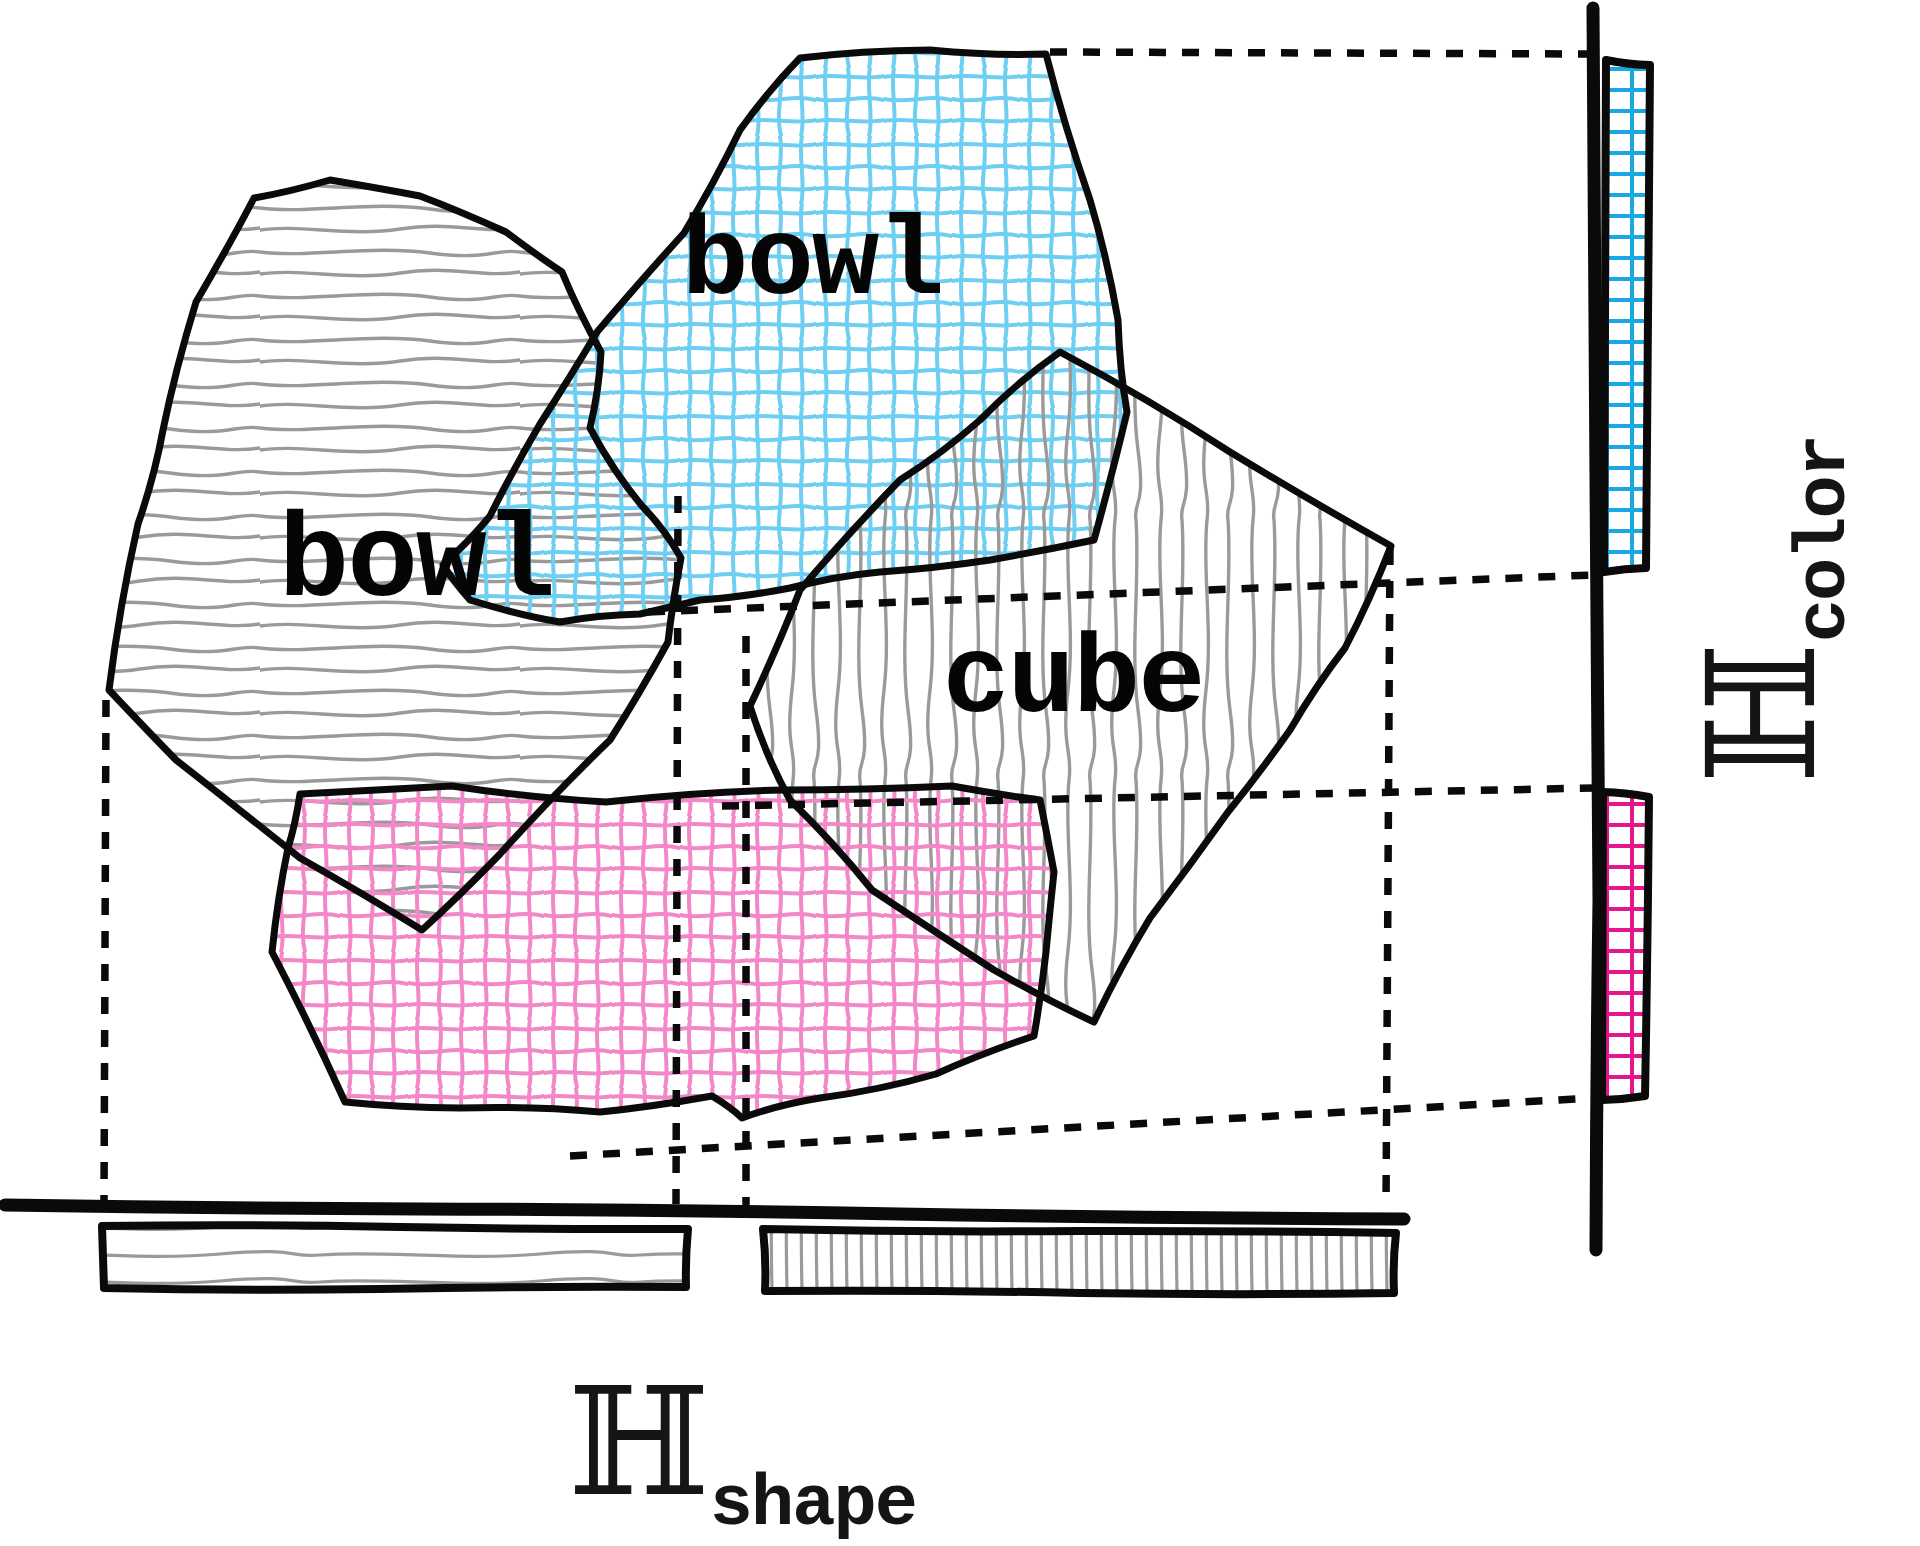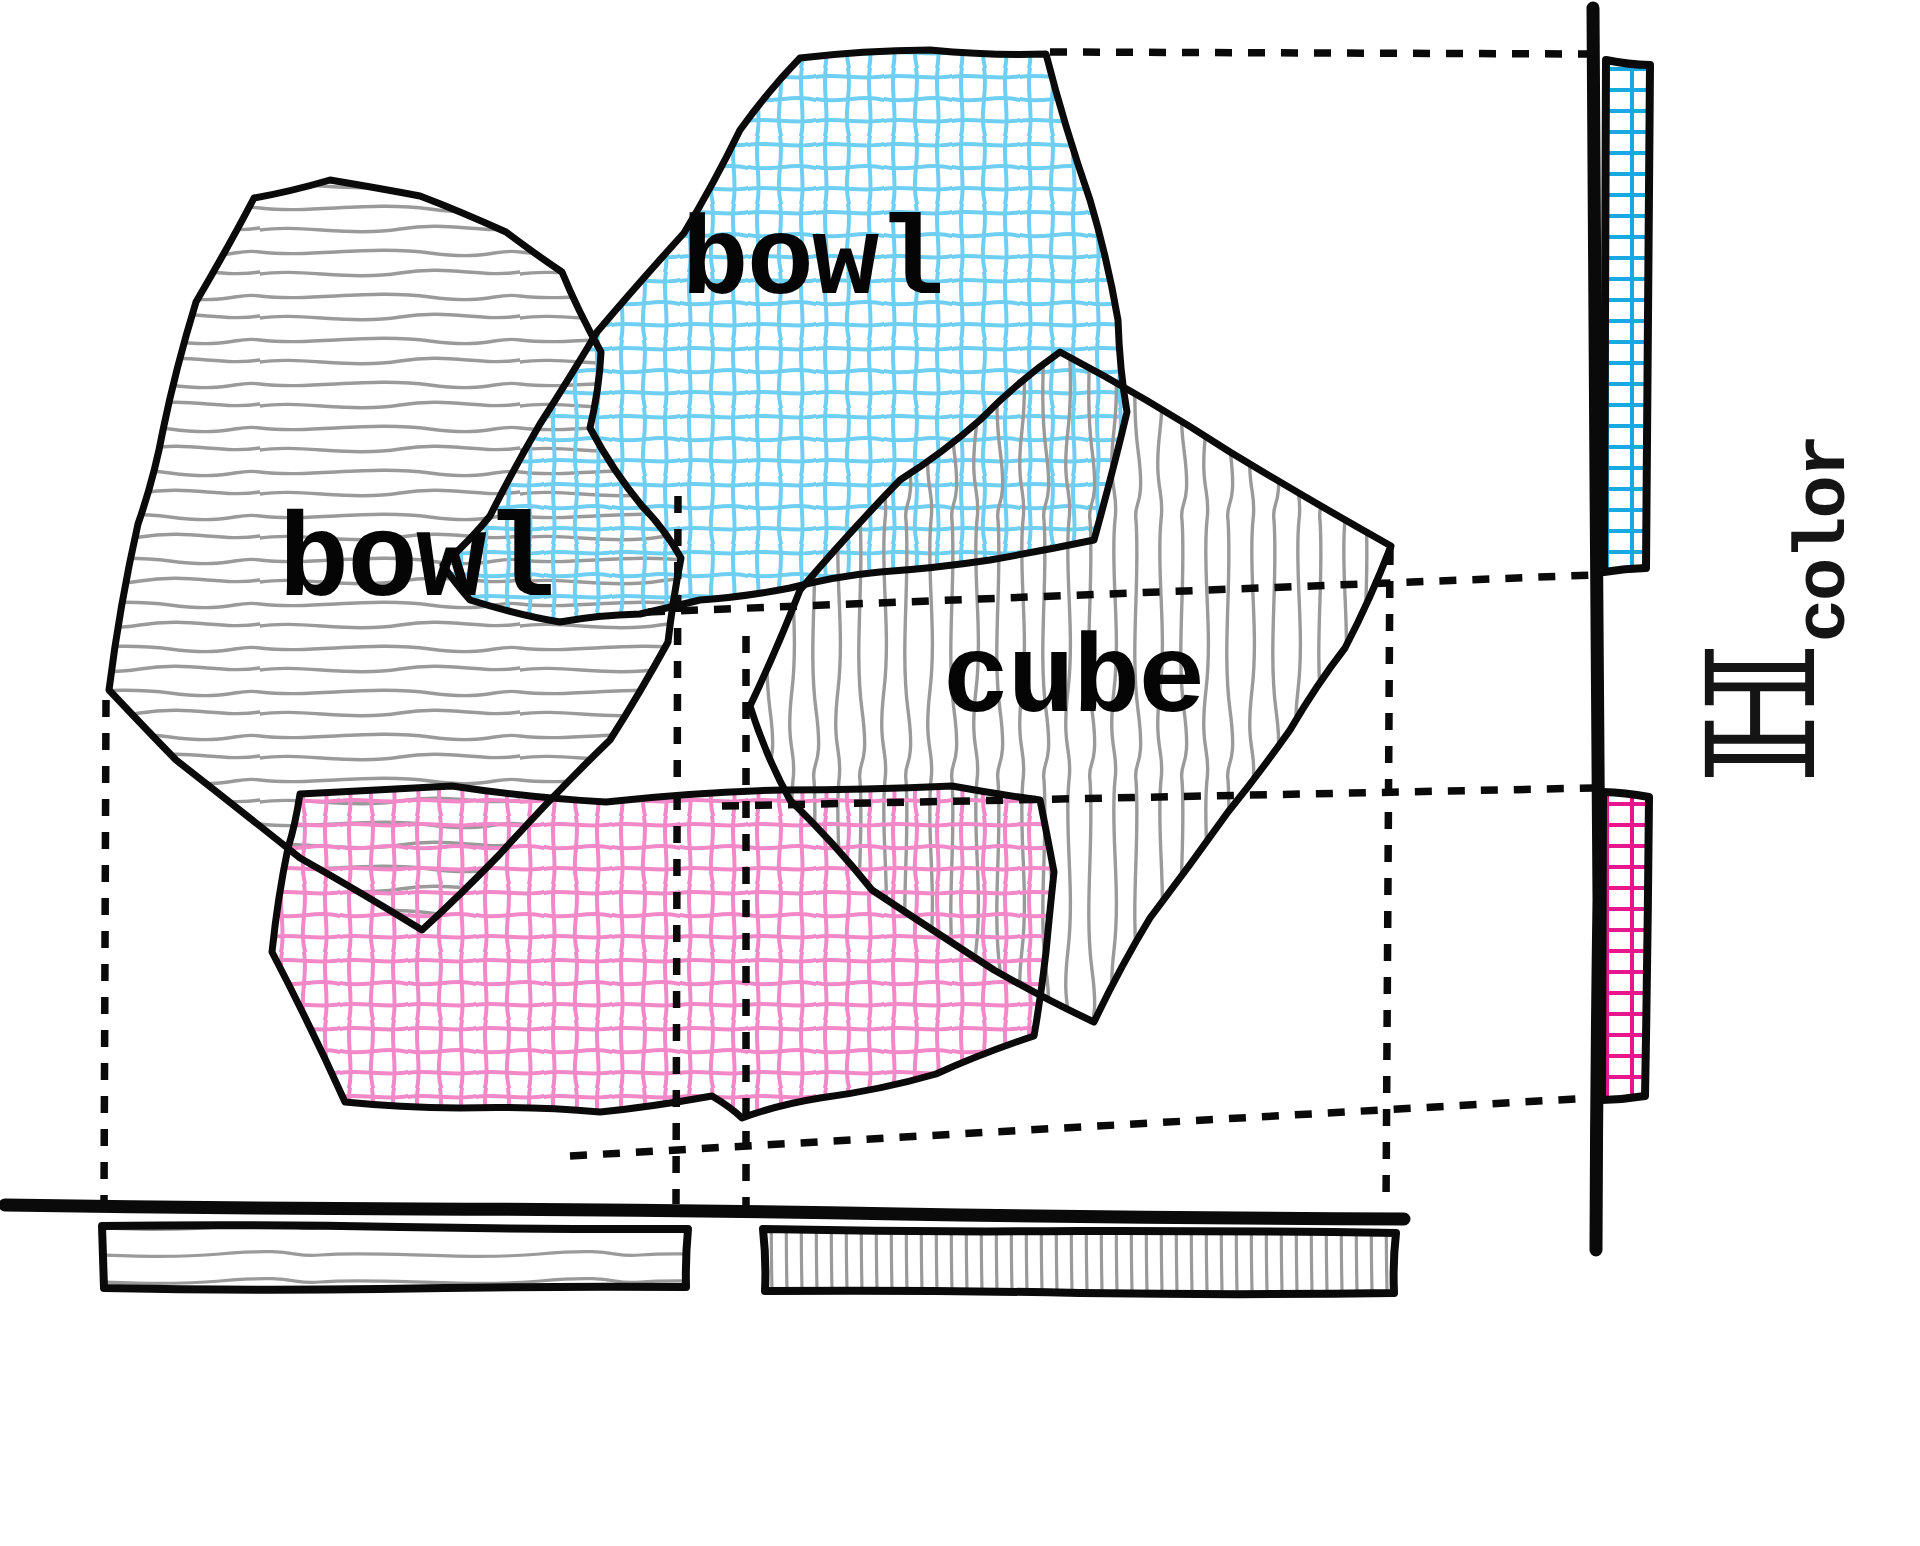--- a/index.html
+++ b/index.html
@@ -95,17 +95,20 @@
         <path d="M1603,792 Q1624.7,792.3 1649,797 Q1647.7,947.0 1645,1096 Q1623.3,1099.5 1602,1100 Q1602.1,943.5 1603,792 Z" fill="url(#bar-grid-magenta)" stroke="none"></path>
         <path d="M1603,792 Q1624.7,792.3 1649,797 Q1647.7,947.0 1645,1096 Q1623.3,1099.5 1602,1100 Q1602.1,943.5 1603,792 Z" fill="none" stroke="#0a0a0a" stroke-width="8" stroke-linejoin="round" stroke-linecap="round"></path>
         <path d="M1593,8 Q1594.4,242.7 1596,480 Q1598.0,692.0 1599,900 Q1596.5,1073.6 1596,1250" fill="none" stroke="#0a0a0a" stroke-width="13" stroke-linecap="round"></path>
       </g>
     </svg>
 
   <div class="blob-label" id="label-bowl" style="left: 416px; top: 563px; font-size: 118px;">bowl</div>
   <div class="blob-label" id="label-cyan" style="left: 812px; top: 263px; font-size: 112px;">bowl</div>
   <div class="blob-label" id="label-cube" style="left: 1073px; top: 681px; font-size: 112px;">cube</div>
 
+  <div class="axis-title" id="shape-axis-title" style="width: 470px; height: 170px; left: 507px; top: 1367px;">
+    <span class="bbH">ℍ</span><span class="subscript">shape</span>
+  </div>
 
   <div class="axis-title" id="color-axis-title" style="width: 470px; height: 170px; left: 1537px; top: 525px;">
     <span class="bbH">ℍ</span><span class="subscript">color</span>
   </div>
 </div>
 
 </body></html>

